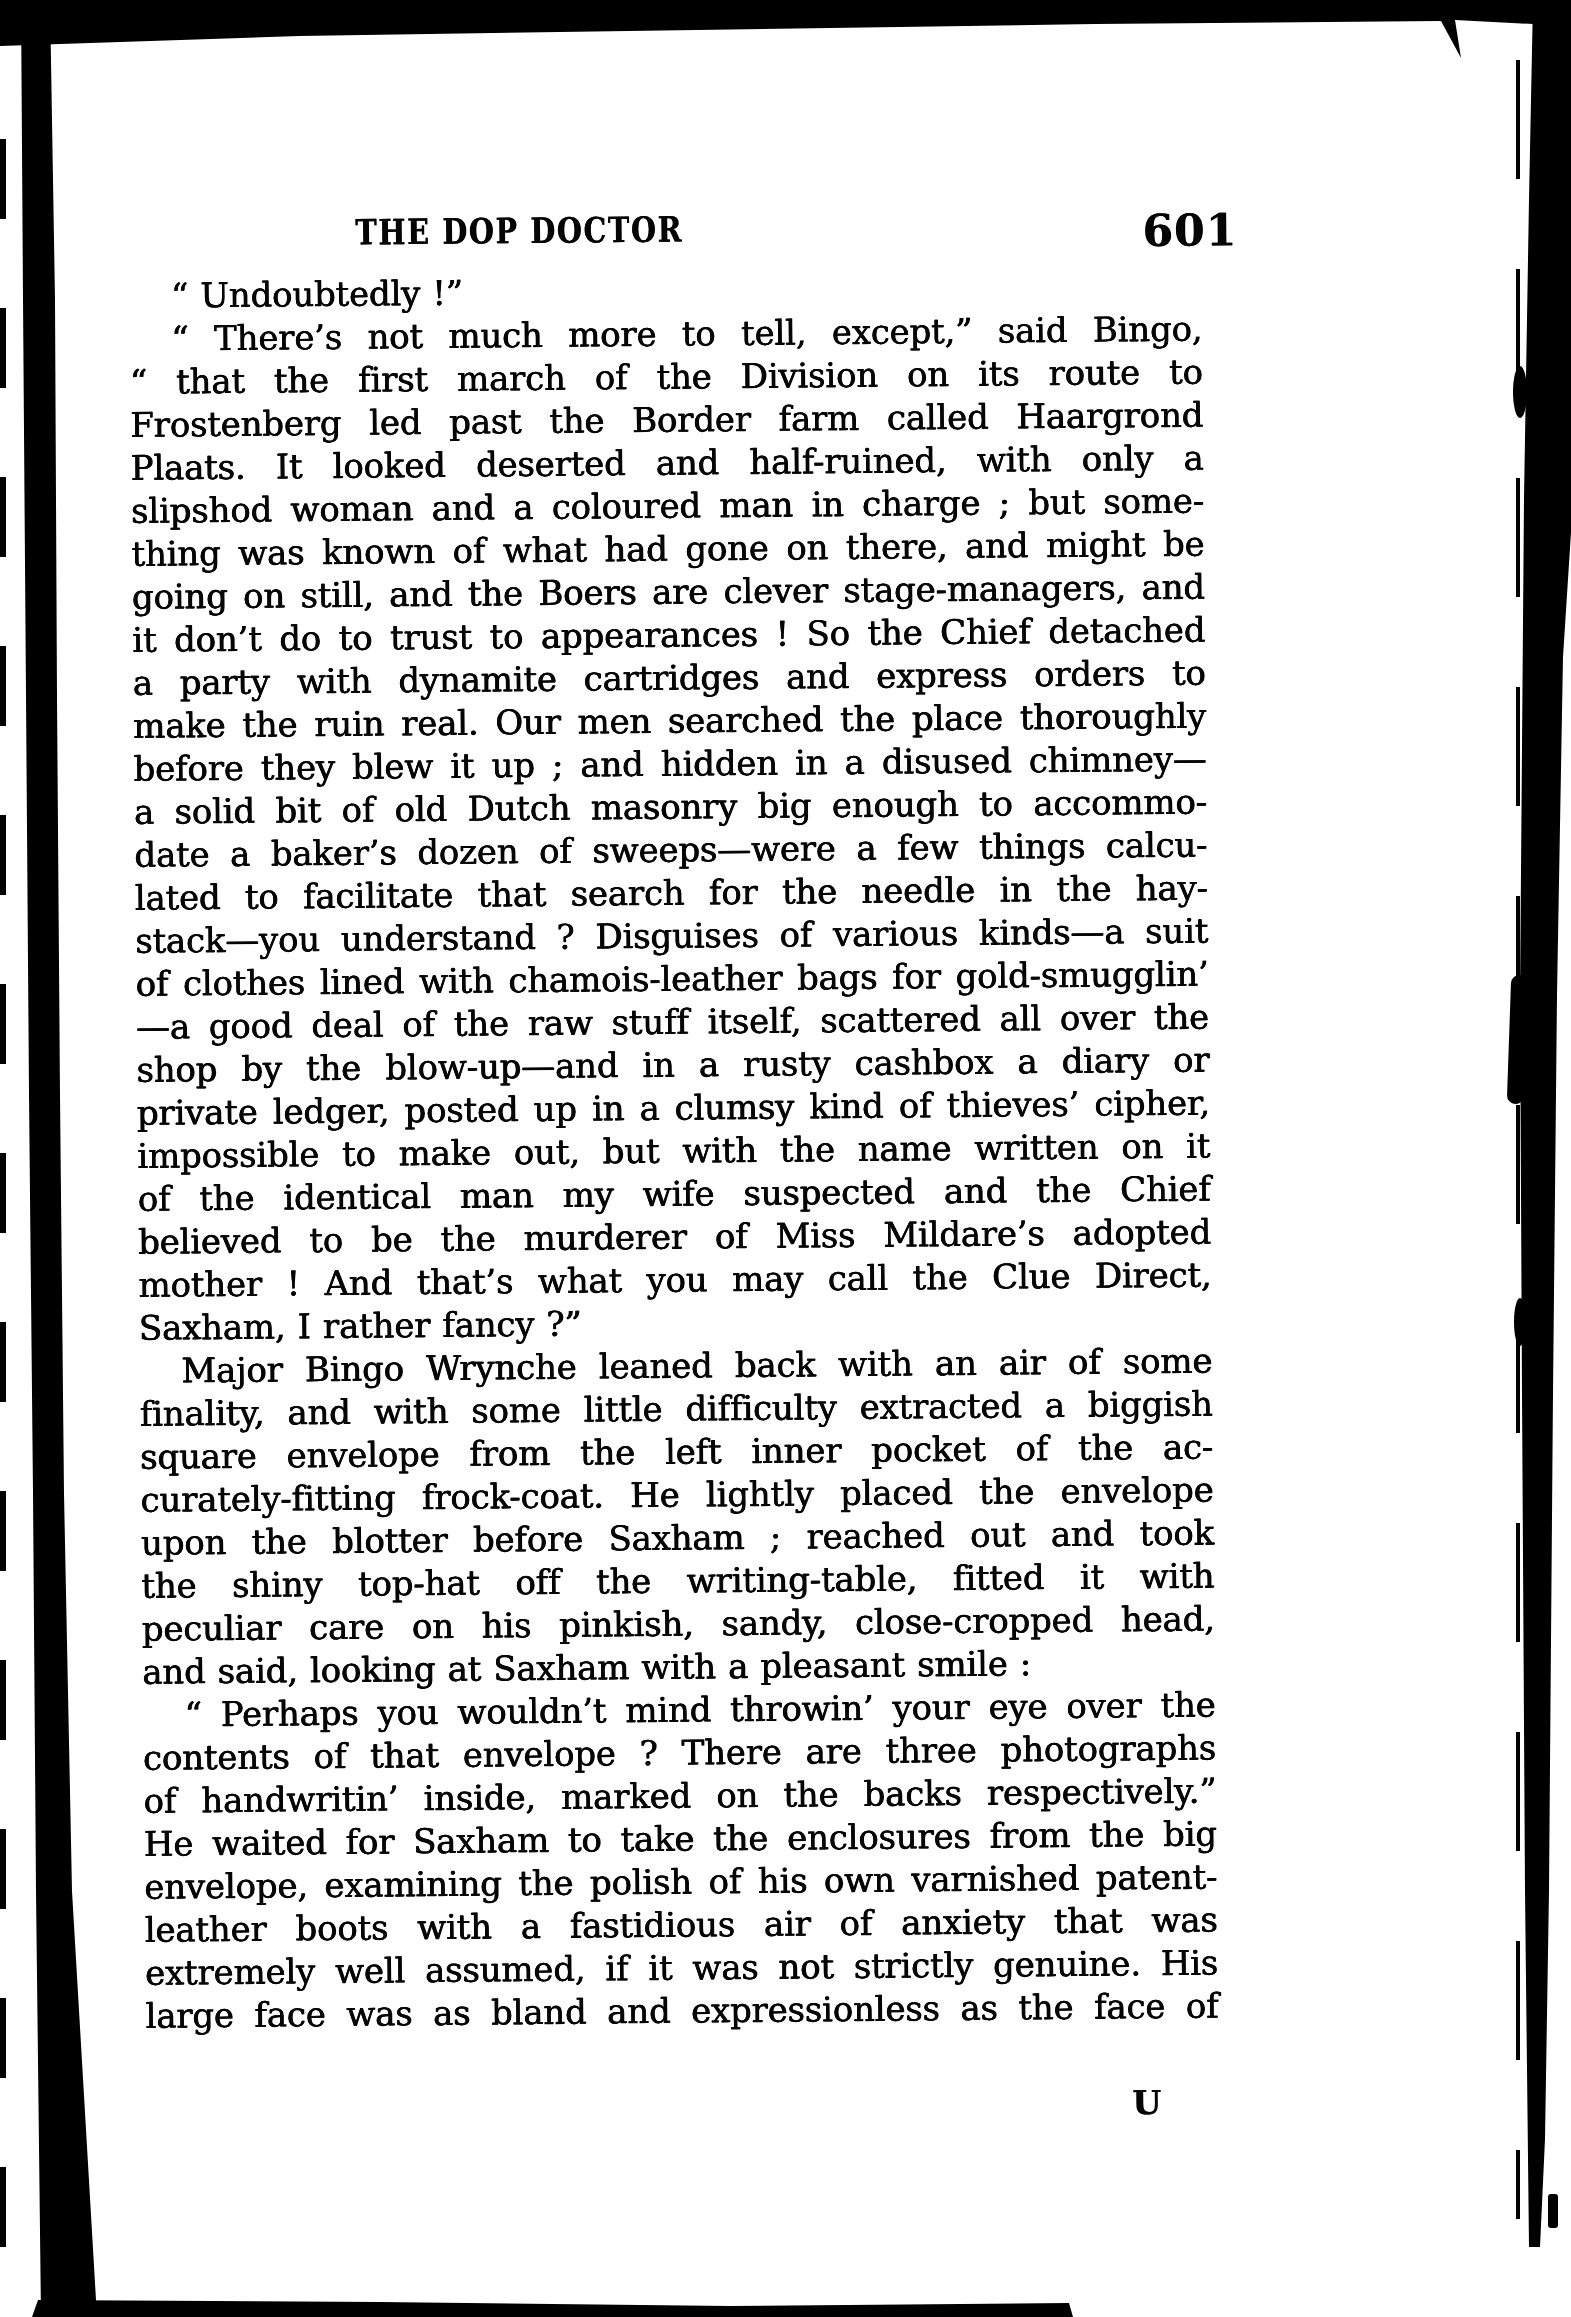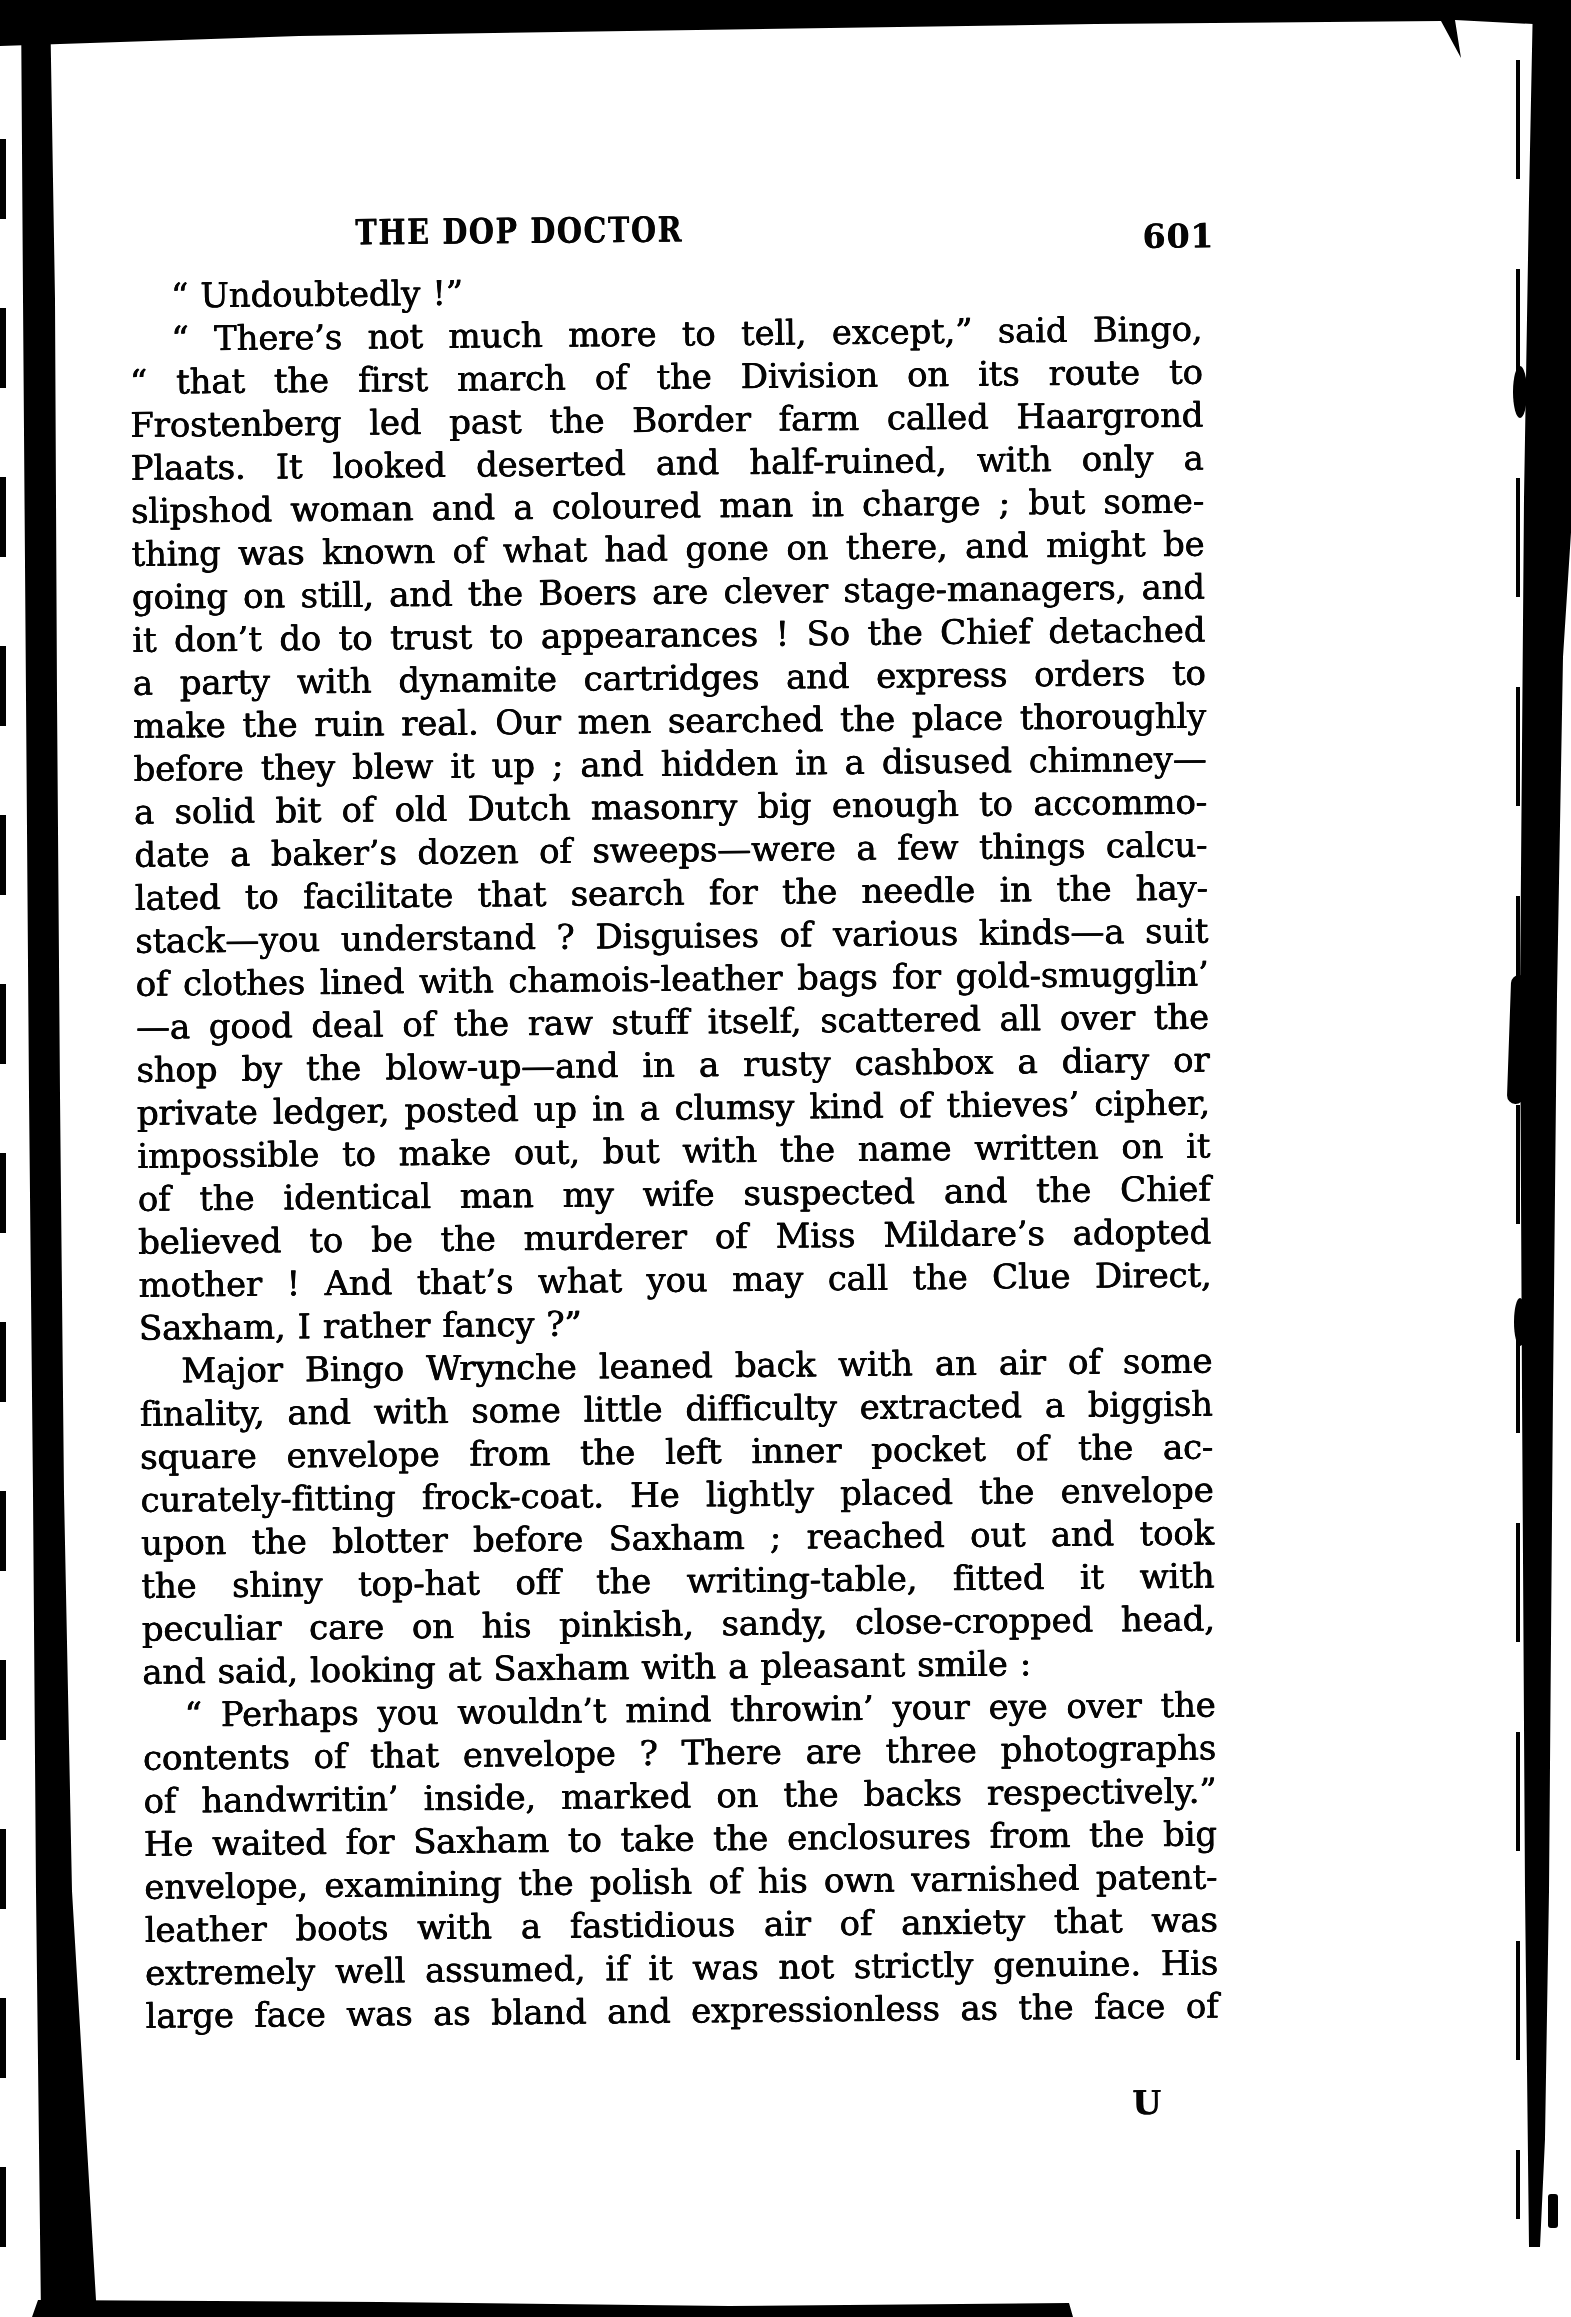--- a/index.html
+++ b/index.html
@@ -17,22 +17,22 @@
     transform:rotate(-0.55deg);
     transform-origin:0 0;
   }
   .running-title{
     position:absolute;left:353px;top:215px;
     font-size:35px;font-weight:bold;letter-spacing:2px;white-space:nowrap;
     transform:scaleX(0.82);transform-origin:0 50%;
     text-shadow:0.5px 0 0 currentColor;
   }
   .page-number{
-    position:absolute;left:1140px;top:228px;
-    font-size:33px;font-weight:bold;letter-spacing:1px;
+    position:absolute;left:1140px;top:216px;
+    font-size:44px;font-weight:bold;letter-spacing:1px;
     text-shadow:0.5px 0 0 currentColor;
   }
   .textblock{
     position:absolute;left:126px;top:276px;width:1073px;
     font-size:34px;line-height:43px;
     letter-spacing:-0.2px;word-spacing:1.5px;
     text-shadow:0.6px 0 0 currentColor,0 0.3px 0 currentColor;
   }
   .line{text-align:justify;text-align-last:justify;white-space:normal;}
   .line.nofill{text-align-last:left;}

